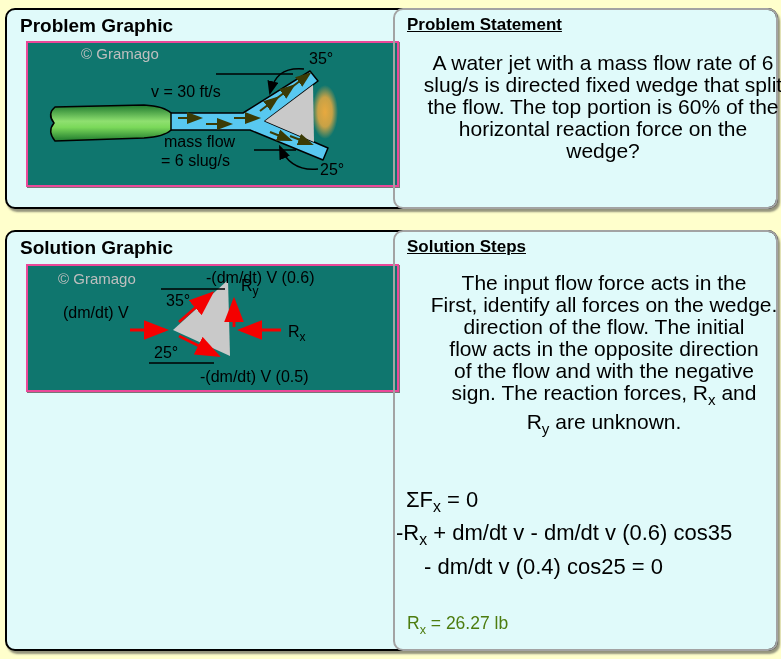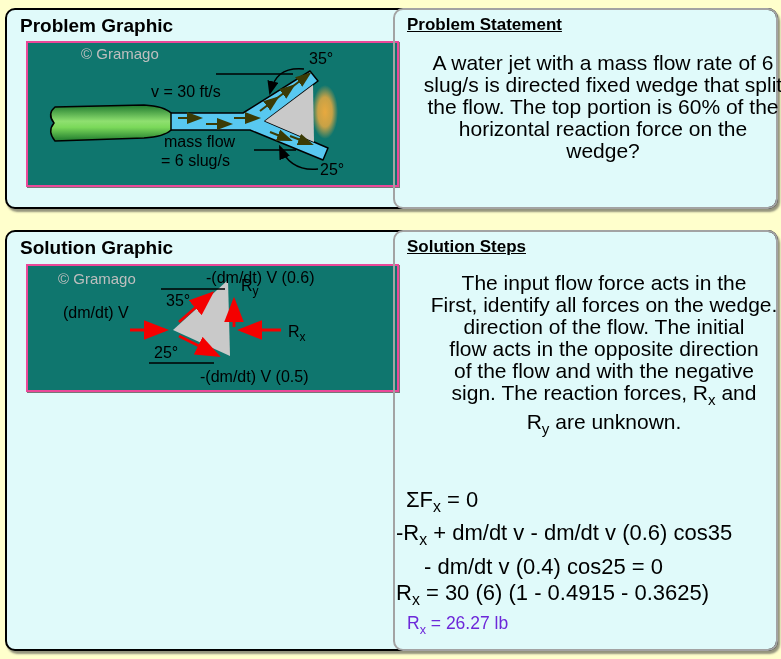--- a/index.html
+++ b/index.html
@@ -35,21 +35,21 @@
   .rtitle{
     position:absolute;left:12px;top:5px;
     font-size:17px;font-weight:bold;text-decoration:underline;
   }
   .body-text{position:absolute;left:26px;font-size:21px;line-height:22px;text-align:center;}
   .statement-text{top:42px;width:364px;}
   .steps-text{top:40px;width:366px;}
   .equations{position:absolute;left:1px;top:246px;font-size:22px;line-height:26px;margin-top:9px;}
   .eq-pad{padding-left:10px;}
   .eq-indent{padding-left:28px;}
-  .answer{position:absolute;left:12px;top:381px;font-size:17.5px;color:#6d28d9;}
+  .answer{position:absolute;left:12px;top:381px;font-size:17.5px;color:#4d7c0f;}
   sub{font-size:0.72em;}
   svg{display:block;}
   svg text{font-family:"Liberation Sans", sans-serif;font-size:16px;fill:#000;}
   svg text.wm{font-size:15px;fill:#BFBFBF;}
   .svgsub{font-size:12px;}
 </style>
 </head>
 <body>
 
 <div class="panel panel-top">
@@ -175,18 +175,17 @@
       <div>flow acts in the opposite direction</div>
       <div>of the flow and with the negative</div>
       <div><span>sign. The reaction forces, R</span><sub>x</sub><span> and</span></div>
       <div><span>R</span><sub>y</sub><span> are unknown.</span></div>
     </div>
 
     <div class="equations">
       <div class="eq-pad"><span>ΣF</span><sub>x</sub><span> = 0</span></div>
       <div><span>-R</span><sub>x</sub><span> + dm/dt v - dm/dt v (0.6) cos35</span></div>
       <div class="eq-indent">- dm/dt v (0.4) cos25 = 0</div>
-      <div><span>R</span><sub>x</sub><span> = 30 (6) (1 - 0.4915 - 0.3625)</span></div>
     </div>
 
     <div class="answer"><span>R</span><sub>x</sub><span> = 26.27 lb</span></div>
   </div>
 </div>
 
 </body></html>

